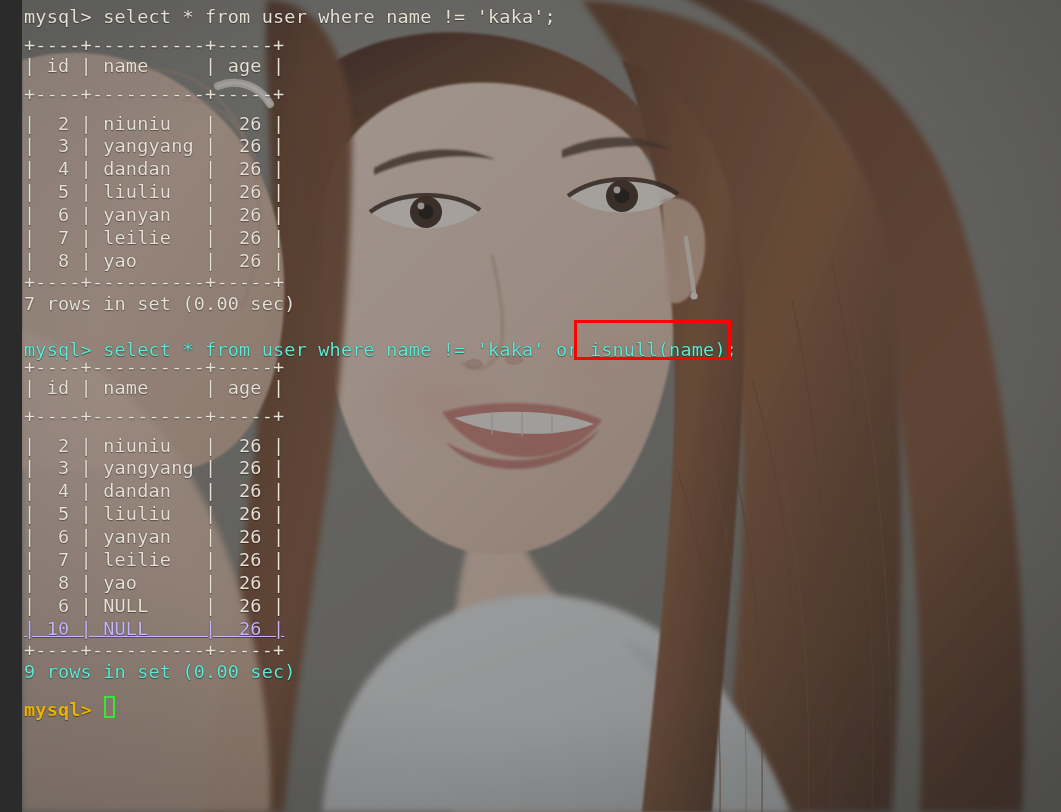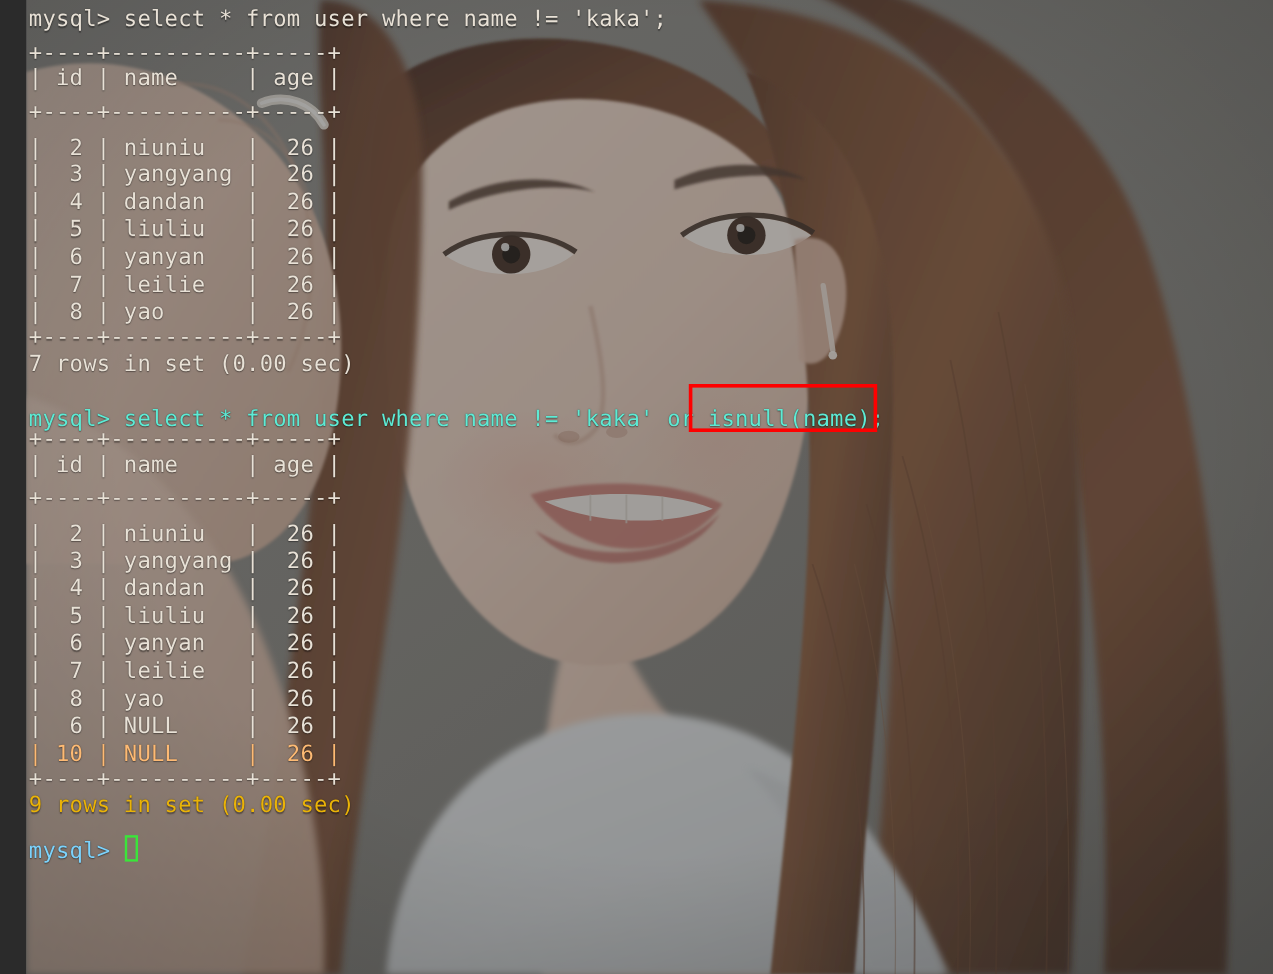--- a/index.html
+++ b/index.html
@@ -237,23 +237,23 @@
       <div class="term-line" style="top: 374px; color: rgb(232, 225, 214);">| id | name     | age |</div>
       <div class="term-line" style="top: 402px; color: rgb(232, 225, 214);">+----+----------+-----+</div>
       <div class="term-line" style="top: 432px; color: rgb(232, 225, 214);">|  2 | niuniu   |  26 |</div>
       <div class="term-line" style="top: 454px; color: rgb(232, 225, 214);">|  3 | yangyang |  26 |</div>
       <div class="term-line" style="top: 477px; color: rgb(232, 225, 214);">|  4 | dandan   |  26 |</div>
       <div class="term-line" style="top: 500px; color: rgb(232, 225, 214);">|  5 | liuliu   |  26 |</div>
       <div class="term-line" style="top: 523px; color: rgb(232, 225, 214);">|  6 | yanyan   |  26 |</div>
       <div class="term-line" style="top: 546px; color: rgb(232, 225, 214);">|  7 | leilie   |  26 |</div>
       <div class="term-line" style="top: 569px; color: rgb(232, 225, 214);">|  8 | yao      |  26 |</div>
       <div class="term-line" style="top: 592px; color: rgb(232, 225, 214);">|  6 | NULL     |  26 |</div>
-      <div class="term-line" style="top: 615px; color: #fdba74;">| 10 | NULL     |  26 |</div>
+      <div class="term-line" style="top: 615px; color: #c4b5fd; text-decoration: underline;">| 10 | NULL     |  26 |</div>
       <div class="term-line" style="top: 636px; color: rgb(232, 225, 214);">+----+----------+-----+</div>
-      <div class="term-line" style="top: 658px; color: #eab308;">9 rows in set (0.00 sec)</div>
-      <div class="term-line" style="top: 696px; color: #7dd3fc;">mysql&gt;</div>
+      <div class="term-line" style="top: 658px; color: #5eead4;">9 rows in set (0.00 sec)</div>
+      <div class="term-line" style="top: 696px; color: #eab308; font-weight: bold;">mysql&gt;</div>
     </div>
 
   <div id="isnull-highlight" style="border-color: rgb(254, 0, 0);"></div>
 
   <div id="cursor" style="border-color: rgb(58, 229, 58);"></div>
 
 </div>
 
 </body></html>

